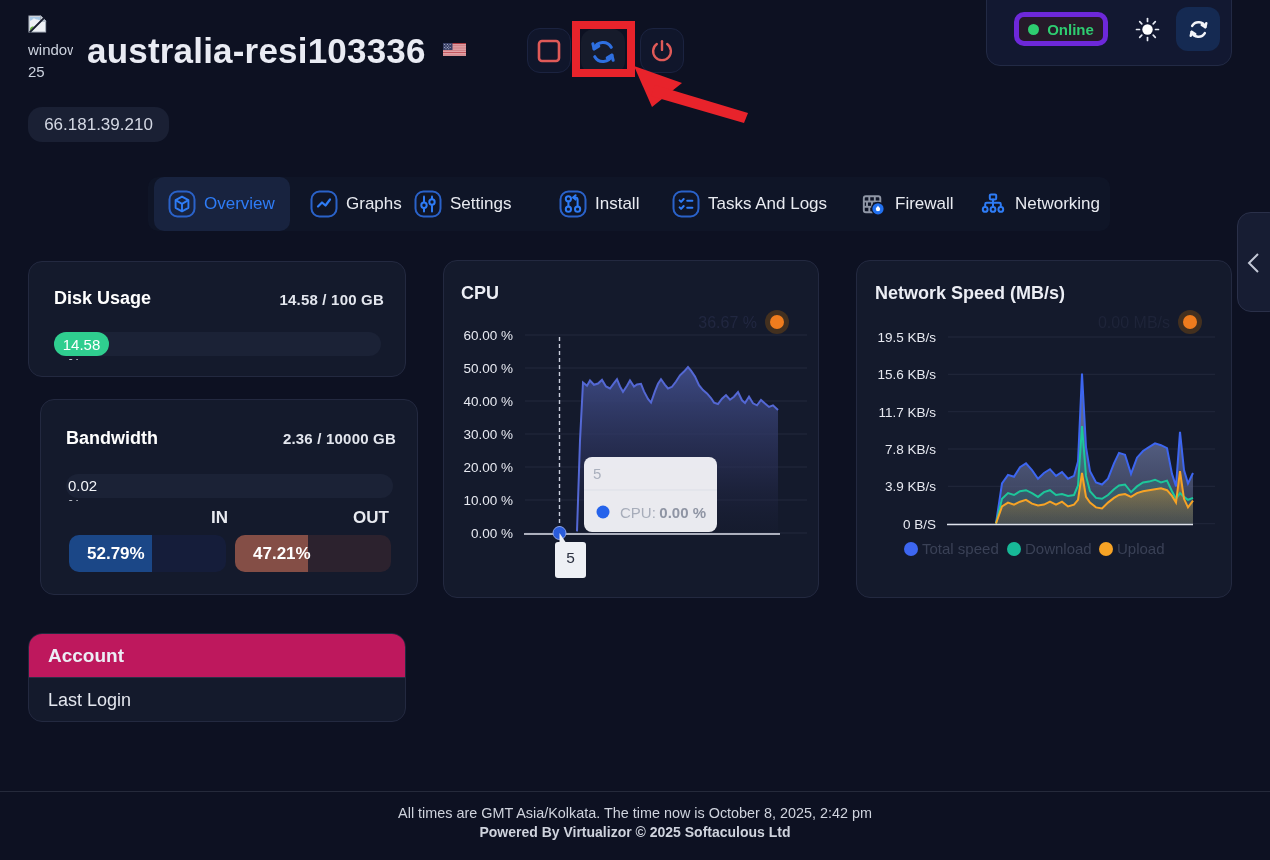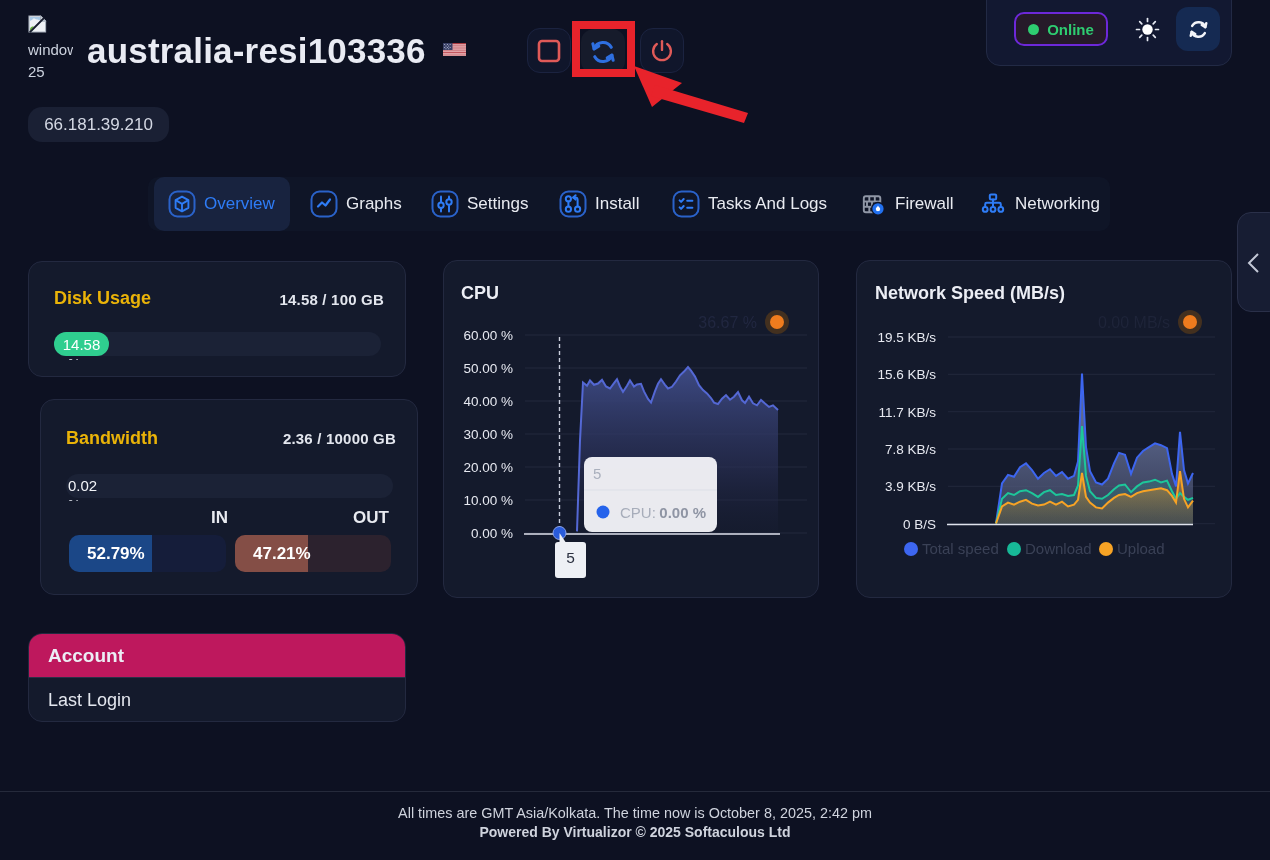--- a/index.html
+++ b/index.html
@@ -8,39 +8,39 @@
   .abs { position:absolute; }
 
   
   .vmimg { left:28px; top:15px; width:45px; color:#ccd2de; font-size:15px; line-height:1.45; }
   .vmimg .alt { white-space:nowrap; overflow:hidden; width:45px; }
   .title { left:87px; top:31px; font-size:35px; font-weight:bold; color:#e9ebf3; letter-spacing:.2px; }
   .flag { left:443px; top:43px; }
   .ctl { width:44px; height:45px; border-radius:13px; background:#10162b; border:1px solid #1b2340; display:flex; align-items:center; justify-content:center; }
   .redbox { left:572px; top:21px; width:63px; height:56px; border:8px solid #e8232b; }
   .toppanel { left:986px; top:-14px; width:246px; height:80px; border-radius:14px; background:#121831; border:1px solid #222a45; }
-  .online { left:1014px; top:12px; width:94px; height:34px; border-radius:10px; border:2px solid #6d28d9; background:#261a29; display:flex; align-items:center; justify-content:center; gap:8px; }
+  .online { left:1014px; top:12px; width:94px; height:34px; border-radius:10px; border:5px solid #6d28d9; background:#261a29; display:flex; align-items:center; justify-content:center; gap:8px; }
   .online .dot{ width:11px; height:11px; border-radius:50%; background:#2ecc71; }
   .online .txt{ color:#2ecc71; font-weight:bold; font-size:15px; }
   .rfbtn { left:1176px; top:7px; width:44px; height:44px; border-radius:12px; background:#152a52; display:flex; align-items:center; justify-content:center; }
   .ip { left:28px; top:107px; width:141px; height:35px; border-radius:14px; background:#1a2034; color:#d4d8e4; font-size:17px; display:flex; align-items:center; justify-content:center; }
 
   
   .nav { left:148px; top:177px; width:962px; height:54px; background:#0f1527; border-radius:10px; }
   .tab { position:absolute; top:0; height:54px; display:flex; align-items:center; gap:8px; padding:0 14px; font-size:17px; color:#e8eaf0; font-weight:500; white-space:nowrap; }
   .tab.active { background:#18233f; border-radius:10px; color:#2e7cf6; }
 
   
   .card { background:#141a2c; border:1px solid #232940; border-radius:14px; }
   .card1 { left:28px; top:261px; width:378px; height:116px; }
   .card2 { left:28px; top:399px; width:378px; height:196px;margin-left:12px; }
   .card3 { left:443px; top:260px; width:376px; height:338px; }
   .card4 { left:856px; top:260px; width:376px; height:338px; }
   .card5 { left:28px; top:633px; width:378px; height:89px; overflow:hidden; }
-  .ctitle { font-size:18px; font-weight:bold; color:#eab308; }
+  .ctitle { font-size:18px; font-weight:bold; color:#ffffff; }
   .cval { font-size:15px; font-weight:bold; color:#e3e6ee; letter-spacing:.2px; }
 
   .track { position:absolute; left:25px; right:24px; height:24px; background:#1b2236; border-radius:12px; overflow:hidden; }
   .pill { position:absolute; left:0; top:0; height:24px; background:#2fce8f; border-radius:12px; color:#fff; font-size:15px; display:flex; align-items:center; justify-content:center; }
 
   .inout { font-size:17px; font-weight:bold; color:#e8eaf0; }
   .bigbar { position:absolute; height:37px; border-radius:10px; overflow:hidden; font-size:17px; font-weight:bold; color:#fff; }
   .bigbar .fill { position:absolute; left:0; top:0; bottom:0; display:flex; align-items:center; padding-left:18px; }
 
   .acc-head { height:44px; background:#be185d; border-bottom:1px solid #2a3047; display:flex; align-items:center; padding:0 19px; font-size:19px; font-weight:bold; color:#eceef5; }
@@ -162,21 +162,21 @@
       </svg>
       <span>Overview</span>
     </div>
   <div class="tab" style="left:148px;">
       <svg width="28" height="28" viewBox="0 0 28 28" style="flex:none">
         <rect x="1.5" y="1.5" width="25" height="25" rx="8" fill="none" stroke="#2a62c9" stroke-width="2"></rect>
         <path d="M8 16.5 L12 12.5 L15.5 15.5 L20 9.5" fill="none" stroke="#2e7cf6" stroke-width="2.2" stroke-linecap="round" stroke-linejoin="round"></path>
       </svg>
       <span>Graphs</span>
     </div>
-  <div class="tab" style="left:269px;">
+  <div class="tab" style="left:252px;">
       <svg width="28" height="28" viewBox="0 0 28 28" style="flex:none">
         <rect x="1.5" y="1.5" width="25" height="25" rx="8" fill="none" stroke="#2a62c9" stroke-width="2"></rect>
         <g fill="none" stroke="#2e7cf6" stroke-width="2" stroke-linecap="round">
 <path d="M10 6.5 v5.2"></path>
           <path d="M10 18.4 v3.1"></path>
           <circle cx="10" cy="15.2" r="2.7"></circle>
 <path d="M18 6.5 v2.2"></path>
           <path d="M18 15.4 v6.1"></path>
           <circle cx="18" cy="12" r="2.7"></circle>
         </g>

